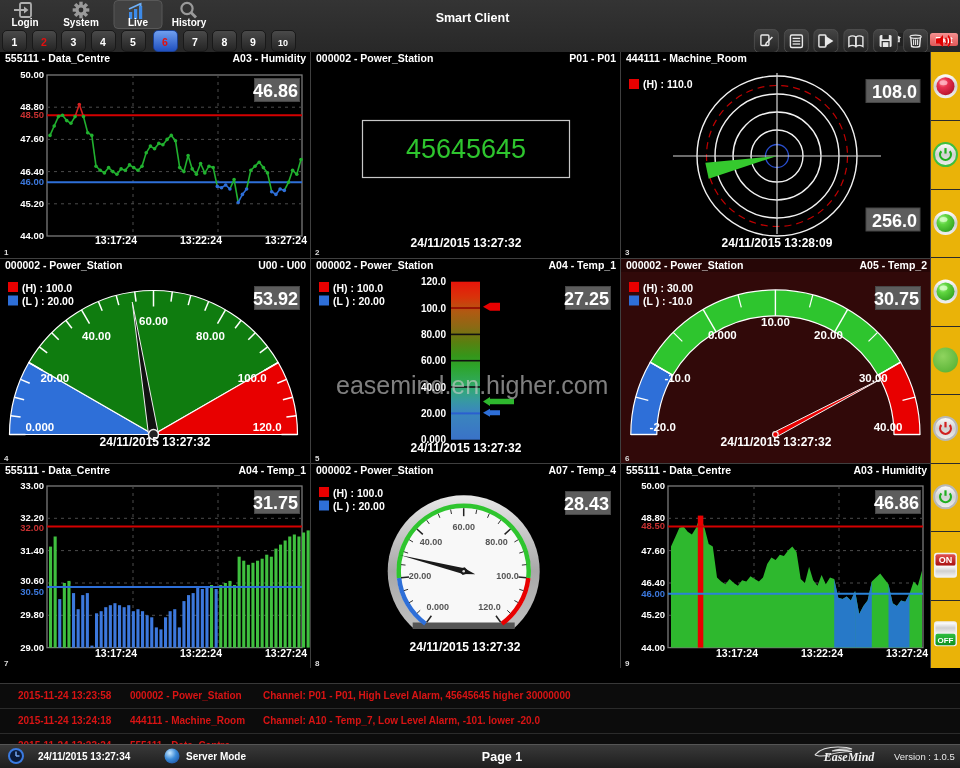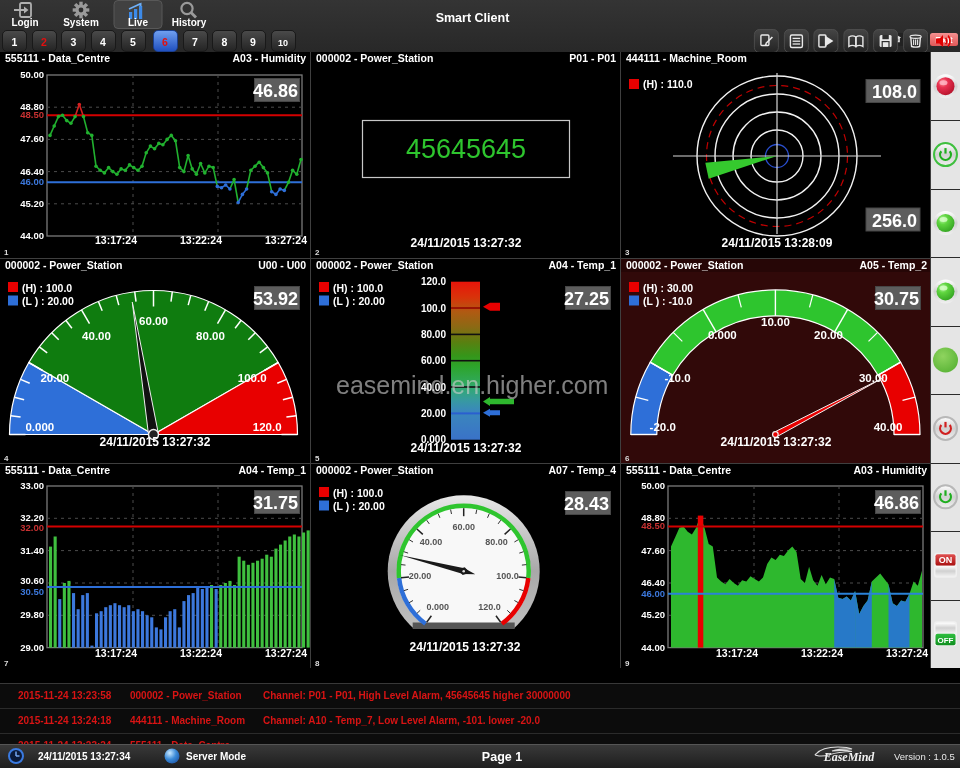--- a/index.html
+++ b/index.html
@@ -14,21 +14,21 @@
   text-align:center; line-height:20px; font-weight:bold; }
 .nbtn.blue { background:linear-gradient(#6f9ff0,#2050c0); border-color:#1a3f90; }
 .panel { position:absolute; overflow:hidden; }
 .ptitle { position:absolute; left:0; top:0; right:0; height:13px; color:#fff;
   font-size:10.5px; font-weight:bold; line-height:13px; }
 .ptitle .tl { position:absolute; left:5px; white-space:nowrap; }
 .ptitle .tr { position:absolute; right:4px; white-space:nowrap; }
 .panel svg { position:absolute; left:0; top:13px; }
 .vline { position:absolute; top:52px; width:1px; height:616px; background:#3f3f3f; }
 .hline { position:absolute; left:0; width:931px; height:1px; background:#3f3f3f; }
-#rightcol { position:absolute; left:931px; top:52px; width:29px; height:616px; background:#e5e5e5; }
+#rightcol { position:absolute; left:931px; top:52px; width:29px; height:616px; background:#eab308; }
 #rightcol svg { position:absolute; left:0; top:0; }
 .rcline { position:absolute; left:931px; width:29px; height:1px; background:#2b2b2b; }
 #alarms { position:absolute; left:0; top:683px; width:960px; height:76px;
   background:#0c0c0c; border-top:1px solid #383838; border-bottom:1px solid #383838; }
 .arow { position:absolute; left:0; width:960px; height:25px; border-bottom:1px solid #2b2b2b; }
 .arow span { position:absolute; top:6px; color:#d81414; font-size:10px; font-weight:bold; white-space:nowrap; }
 #statusbar { position:absolute; left:0; top:744px; width:960px; height:24px; }
 #watermark { position:absolute; left:336px; top:371px; width:290px; color:rgba(205,205,205,0.62);
   font-size:25px; white-space:nowrap; z-index:50; }
 #navicons { position:absolute; left:0; top:0; }

